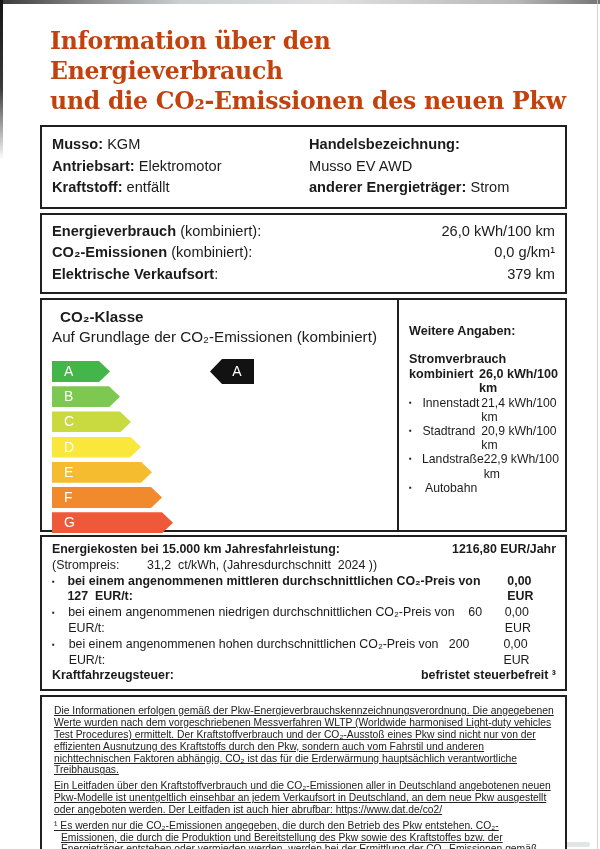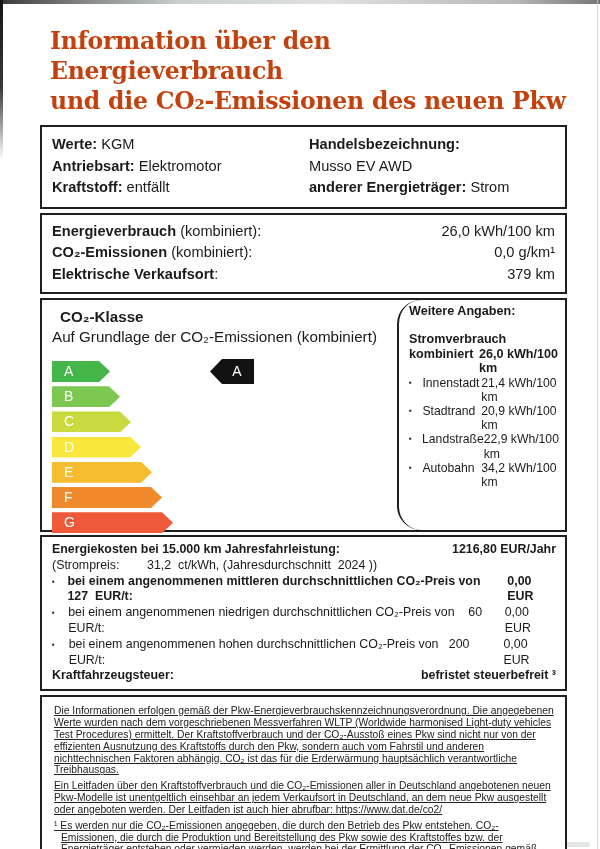--- a/index.html
+++ b/index.html
@@ -59,21 +59,21 @@
     height:21px;margin-bottom:4.2px;color:#fff;
     font-size:14px;line-height:21px;padding-left:12px;box-sizing:border-box;
     clip-path:polygon(0 0, calc(100% - 11px) 0, 100% 50%, calc(100% - 11px) 100%, 0 100%);
   }
   .class-marker{
     position:absolute;left:158px;top:-2px;width:44px;height:25px;
     background:#121212;color:#fff;font-size:14px;line-height:25px;
     text-align:center;padding-left:10px;box-sizing:border-box;
     clip-path:polygon(12px 0, 100% 0, 100% 100%, 12px 100%, 0 50%);
   }
-  .class-right{width:182px;border-left:2px solid #1f1f1f;padding:4px 4px 0 10px;box-sizing:border-box;border-radius:24px;}
+  .class-right{width:182px;border-left:2px solid #1f1f1f;padding:24px 4px 0 10px;box-sizing:border-box;}
   .wa-heading{font-size:12.6px;font-weight:bold;margin-bottom:14px;}
   .wa-sub{font-size:12.6px;font-weight:bold;line-height:14.5px;}
   .wa-komb{display:flex;font-size:12.6px;font-weight:bold;line-height:14.5px;}
   .wa-komb .wa-lbl{width:86px;}
   .wa-row{display:flex;font-size:12.2px;line-height:14.2px;}
   .wa-bullet{width:16px;font-size:8px;line-height:14.2px;color:#1b1b1b;}
   .wa-row .wa-lbl{width:70px;}
 
   
   .cost-box{padding:5px 9px 5px 10px;font-size:12.4px;line-height:15.8px;}
@@ -98,21 +98,21 @@
 
   <div class="content">
 
     <h1 class="title">
       <span>Information über den Energieverbrauch</span><br>
       <span>und die CO₂-Emissionen des neuen Pkw</span>
     </h1>
 
     <section class="box vehicle-box">
       <div class="col-l">
-        <div><span class="b">Werte:</span> <span>KGM</span></div>
+        <div><span class="b">Musso:</span> <span>KGM</span></div>
         <div><span class="b">Antriebsart:</span> <span>Elektromotor</span></div>
         <div><span class="b">Kraftstoff:</span> <span>entfällt</span></div>
       </div>
       <div class="col-r">
         <div class="b">Handelsbezeichnung:</div>
         <div>Musso EV AWD</div>
         <div><span class="b">anderer Energieträger:</span> <span>Strom</span></div>
       </div>
     </section>
 
@@ -166,21 +166,20 @@
           <span>20,9 kWh/100 km</span>
         </div>
         <div class="wa-row">
           <span class="wa-bullet">▪</span>
           <span class="wa-lbl">Landstraße</span>
           <span>22,9 kWh/100 km</span>
         </div>
         <div class="wa-row">
           <span class="wa-bullet">▪</span>
           <span class="wa-lbl">Autobahn</span>
-          <span>34,2 kWh/100 km</span>
         </div>
       </div>
     </section>
 
     <section class="box cost-box">
       <div class="cost-row">
         <span class="b">Energiekosten bei 15.000 km Jahresfahrleistung:</span>
         <span class="b">1216,80  EUR/Jahr</span>
       </div>
       <div class="pre">(Strompreis:        31,2  ct/kWh, (Jahresdurchschnitt  2024 ))</div>

